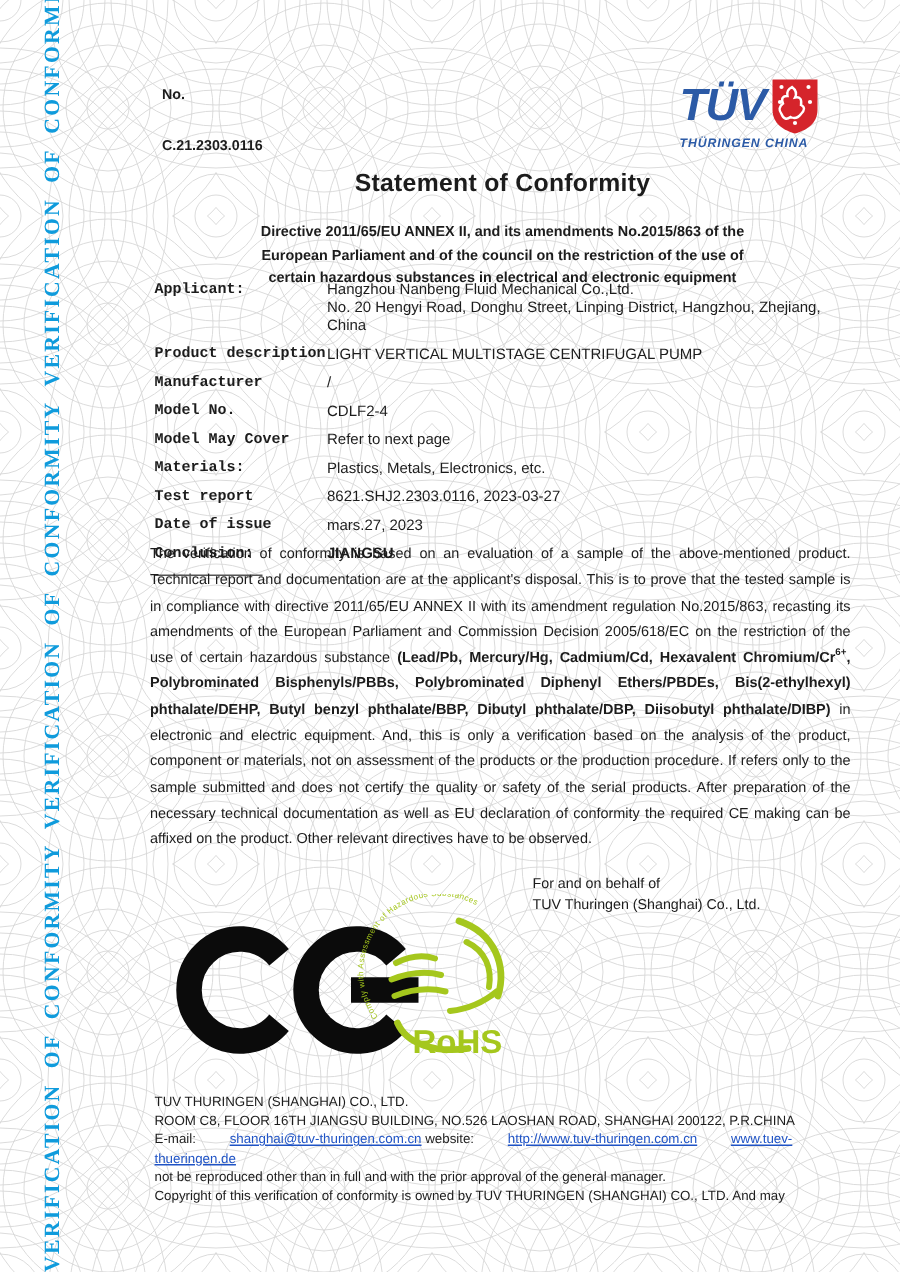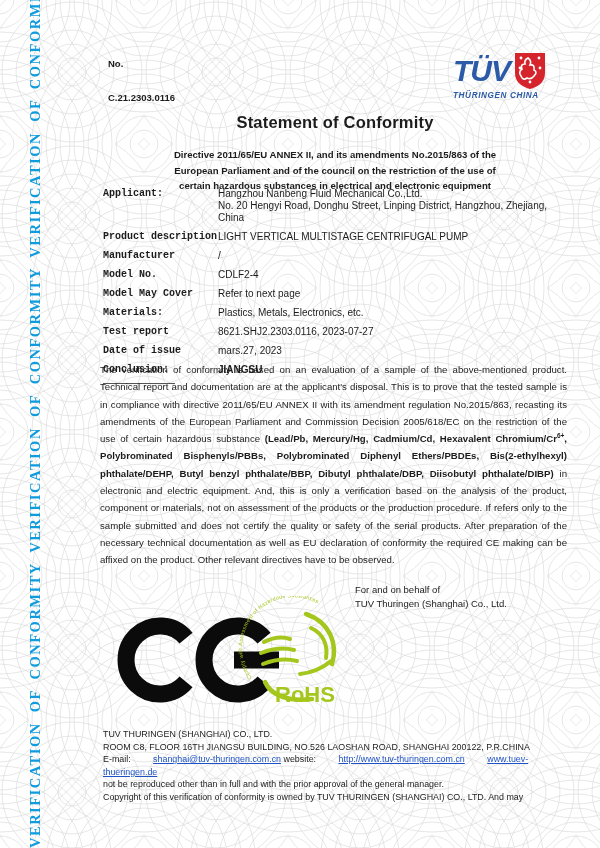--- a/index.html
+++ b/index.html
@@ -132,21 +132,21 @@
   <div class="frow">
     <div class="flabel">Model May Cover</div>
     <div class="fvalue">Refer to next page</div>
   </div>
   <div class="frow">
     <div class="flabel">Materials:</div>
     <div class="fvalue">Plastics, Metals, Electronics, etc.</div>
   </div>
   <div class="frow">
     <div class="flabel">Test report</div>
-    <div class="fvalue">8621.SHJ2.2303.0116, 2023-07-27</div>
+    <div class="fvalue">8621.SHJ2.2303.0116, 2023-03-27</div>
   </div>
   <div class="frow">
     <div class="flabel">Date of issue</div>
     <div class="fvalue">mars.27, 2023</div>
   </div>
   <div class="frow">
     <div class="flabel">Conclusion:</div>
     <div class="fvalue bold">JIANGSU</div>
   </div>
   <div class="conclusion-line"></div>

